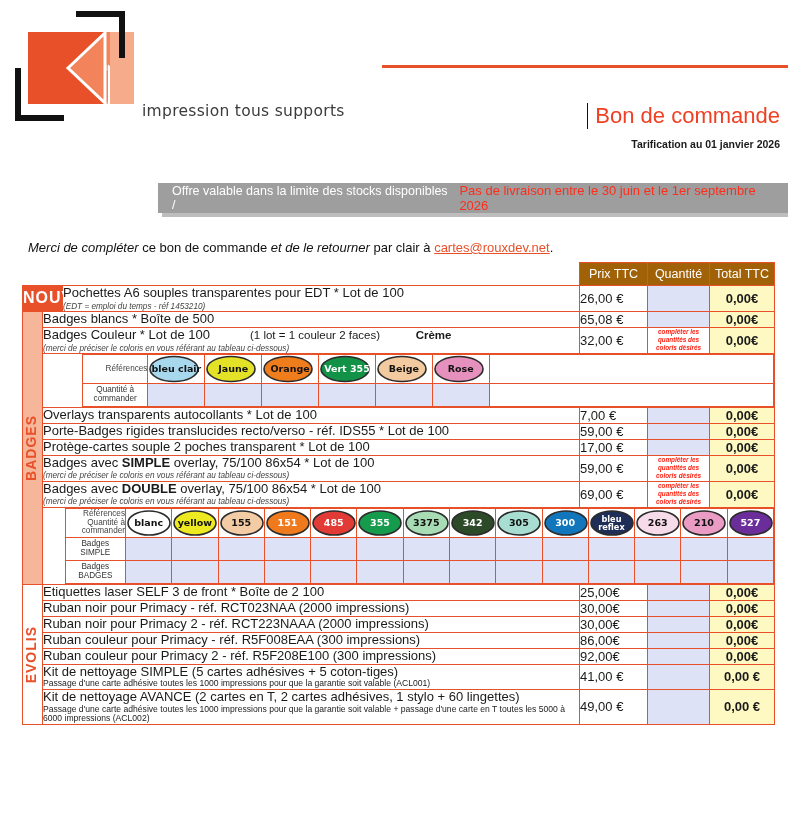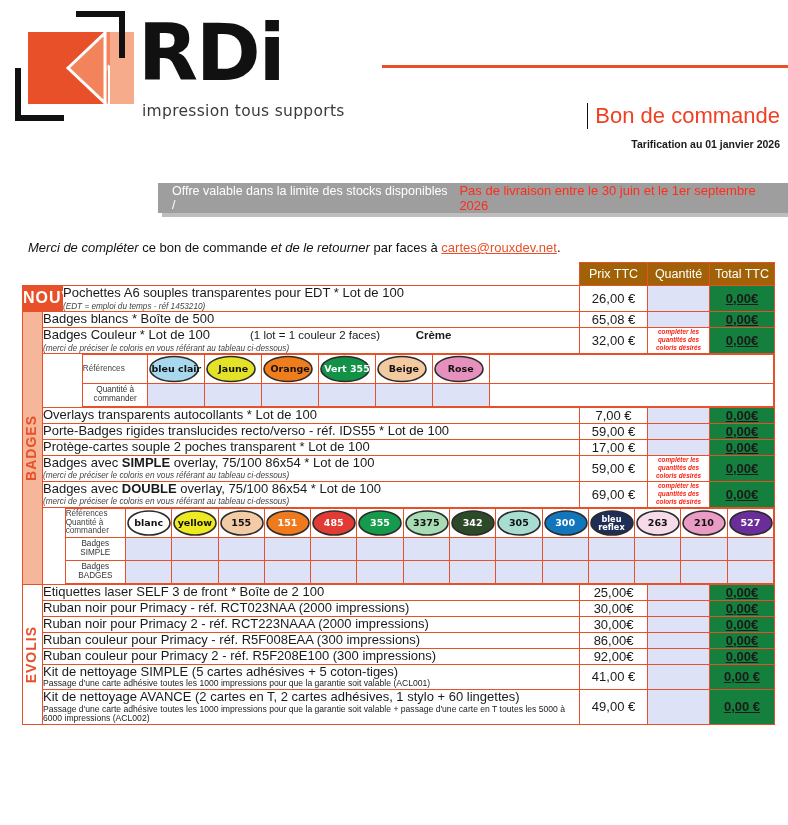--- a/index.html
+++ b/index.html
@@ -52,38 +52,38 @@
 
   .hdr-cell{background:#a16207;color:#fff;font-size:12.5px;text-align:center;
     height:22px;border:1px solid #e8502a !important;}
   .no-border{border:none !important;background:#fff;}
 
   .desc{padding:3px 6px;font-size:13px;line-height:1.12;}
   .desc .sm{display:block;font-size:8.2px;font-style:italic;color:#444;line-height:1.15;margin-top:1px;}
   .desc .sm2{display:block;font-size:8.6px;color:#222;line-height:1.12;margin-top:0px;font-style:normal;}
   .desc .nm{font-weight:normal;font-size:11.5px;padding-left:40px;}
   .desc b{font-weight:bold;}
-  .price{text-align:center;font-size:13px;}
+  .price{text-align:left;font-size:13px;}
   .qty{background:#dde2f7;}
   .qty-note{background:#fff;color:#ff1f0f;font-size:6.4px;text-align:center;
     font-weight:bold;font-style:italic;line-height:1.25;padding:1px;}
-  .total{background:#15803d;text-align:center;font-size:13px;font-weight:bold;text-decoration:underline;}
+  .total{background:#fef9c3;text-align:center;font-size:13px;font-weight:bold;}
 
   .nouv{background:#e8502a;color:#fff;font-weight:bold;font-size:16px;
     text-align:center;letter-spacing:1px;border:1px solid #e8502a !important;}
   .sidecat{background:#f6b69a;}
   .sidecat-w{background:#ffffff;}
   .vtext{writing-mode:vertical-rl;transform:rotate(180deg);
     font-size:14px;font-weight:bold;color:#e8502a;letter-spacing:1px;
     text-align:center;width:100%;display:block;}
 
   
   table.sw{border-collapse:collapse;width:100%;table-layout:fixed;}
   table.sw td{border:1px solid #e8502a;padding:0;height:22px;}
-  .sw-lbl{font-size:8.2px;color:#444;padding-right:3px;line-height:1.05;}
+  .sw-lbl{font-size:8.2px;color:#444;text-align:right;padding-right:3px;line-height:1.05;}
   .sw-lbl2{font-size:8.2px;color:#333;text-align:center;line-height:1.05;}
   .sw-blank{border:none !important;}
   .sw-in{background:#dde2f7;}
   .chip{width:100%;height:28px;position:relative;display:flex;align-items:center;justify-content:center;}
   .chip svg{position:absolute;left:0;top:0;}
   .chip span{position:relative;z-index:2;font-size:9.5px;font-weight:bold;
     text-align:center;line-height:1.0;font-family:"DejaVu Sans", sans-serif;}
 </style>
 </head>
 <body>
@@ -112,37 +112,36 @@
         <polygon points="70,26 104,26 104,60 84,44" fill="#f3835a"></polygon>
         <polygon points="72,28 102,28 102,60 66,28" fill="#f3835a"></polygon>
         <polygon points="68,96 102,96 102,64 66,96" fill="#f3835a"></polygon>
         <polygon points="64,62 100,30 100,94 64,62" fill="#f3835a"></polygon>
         <polygon points="28,26 98,26 60,62 98,98 28,98" fill="#e8502a"></polygon>
         <path d="M62,62 L99,27 L99,97 Z" fill="#f3835a" stroke="#ffffff" stroke-width="3"></path>
         <polyline points="12,62 12,112 58,112" fill="none" stroke="#111111" stroke-width="6"></polyline>
         <polyline points="70,8 116,8 116,52" fill="none" stroke="#111111" stroke-width="6"></polyline>
       </svg>
     </div>
-    <div class="logo-rdi">RDi</div>
     <div class="logo-tag">impression tous supports</div>
   </div>
   <div class="hdr-rule"></div>
   <div class="hdr-subrule"></div>
   <div class="hdr-sub">Bon de commande</div>
   <div class="hdr-date">Tarification au 01 janvier 2026</div>
 </div>
 
 <div class="notice-shadow"></div>
 <div class="notice">
   <span class="notice-a">Offre valable dans la limite des stocks disponibles  /</span>
   <span class="notice-b">Pas de livraison entre le 30 juin et le 1er septembre 2026</span>
 </div>
 
 <div class="intro">
-  <i>Merci de compléter</i><span> ce bon de commande </span><i>et de le retourner</i><span> par faces à </span><a href="#">cartes@rouxdev.net</a><span>.</span>
+  <i>Merci de compléter</i><span> ce bon de commande </span><i>et de le retourner</i><span> par clair à </span><a href="#">cartes@rouxdev.net</a><span>.</span>
 </div>
 
 <div class="sheet">
 <table class="grid">
   <colgroup>
     <col class="c-side">
         <col class="c-cat">
         <col class="c-desc">
     <col class="c-price">
         <col class="c-qty">

